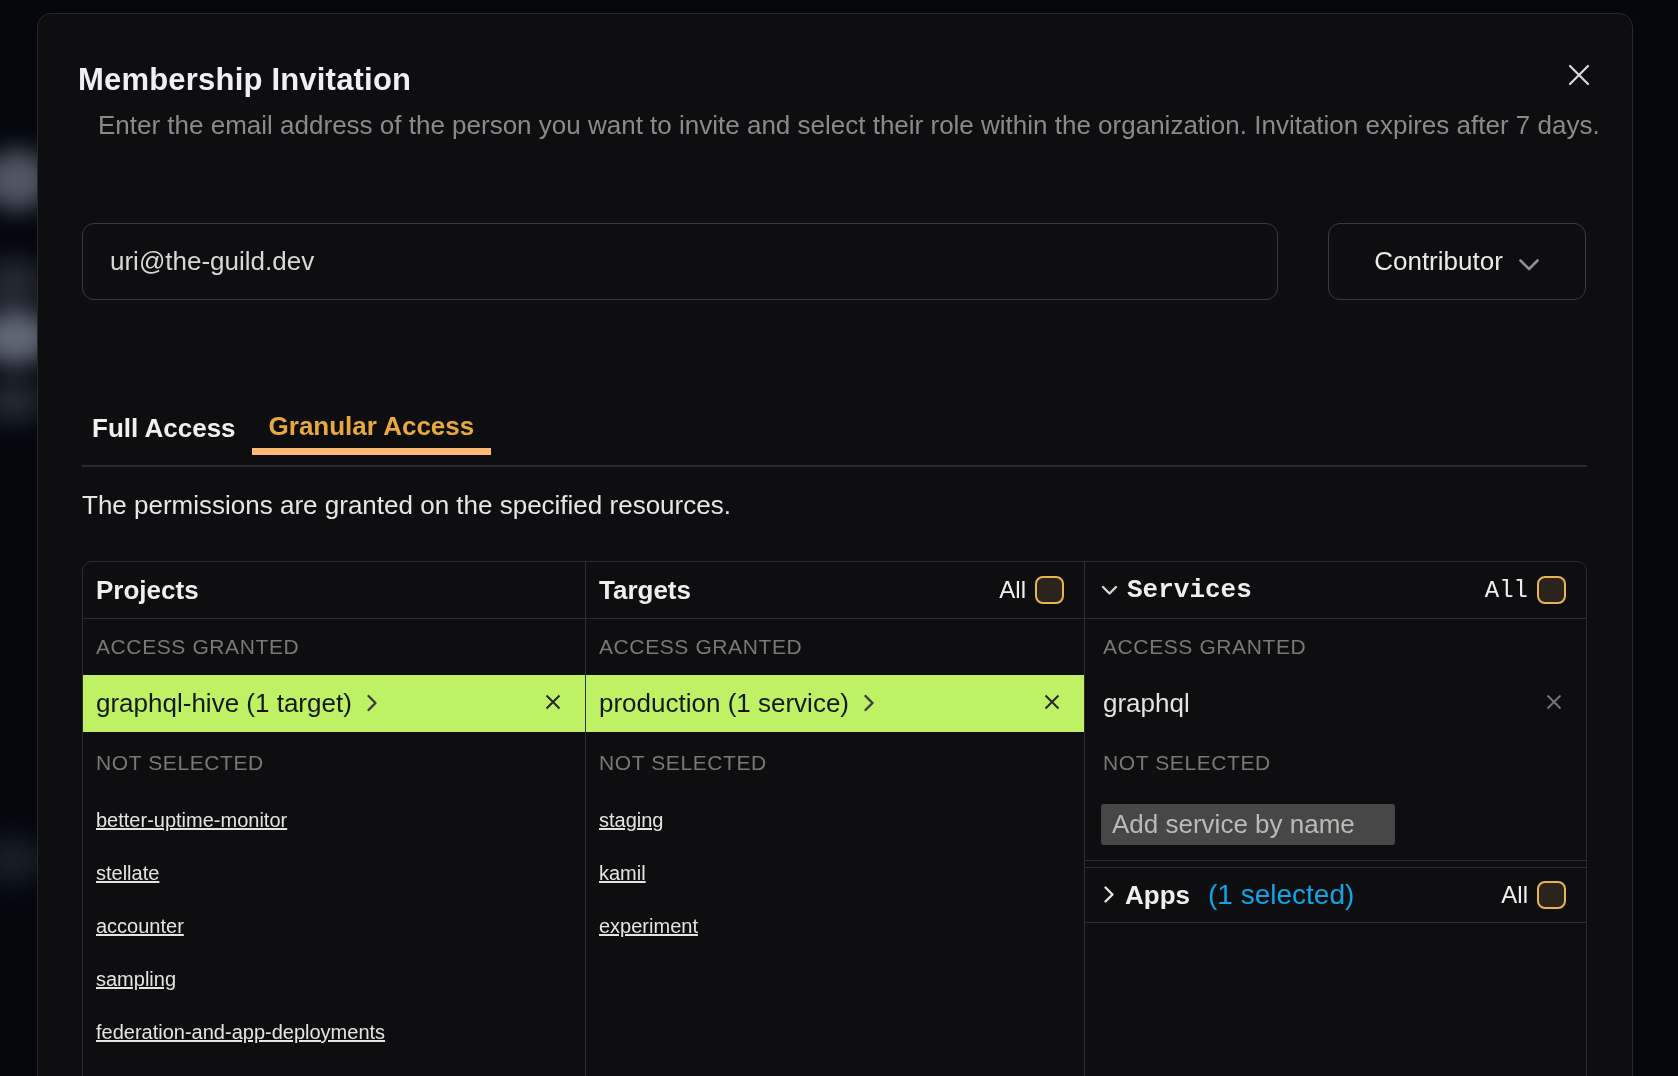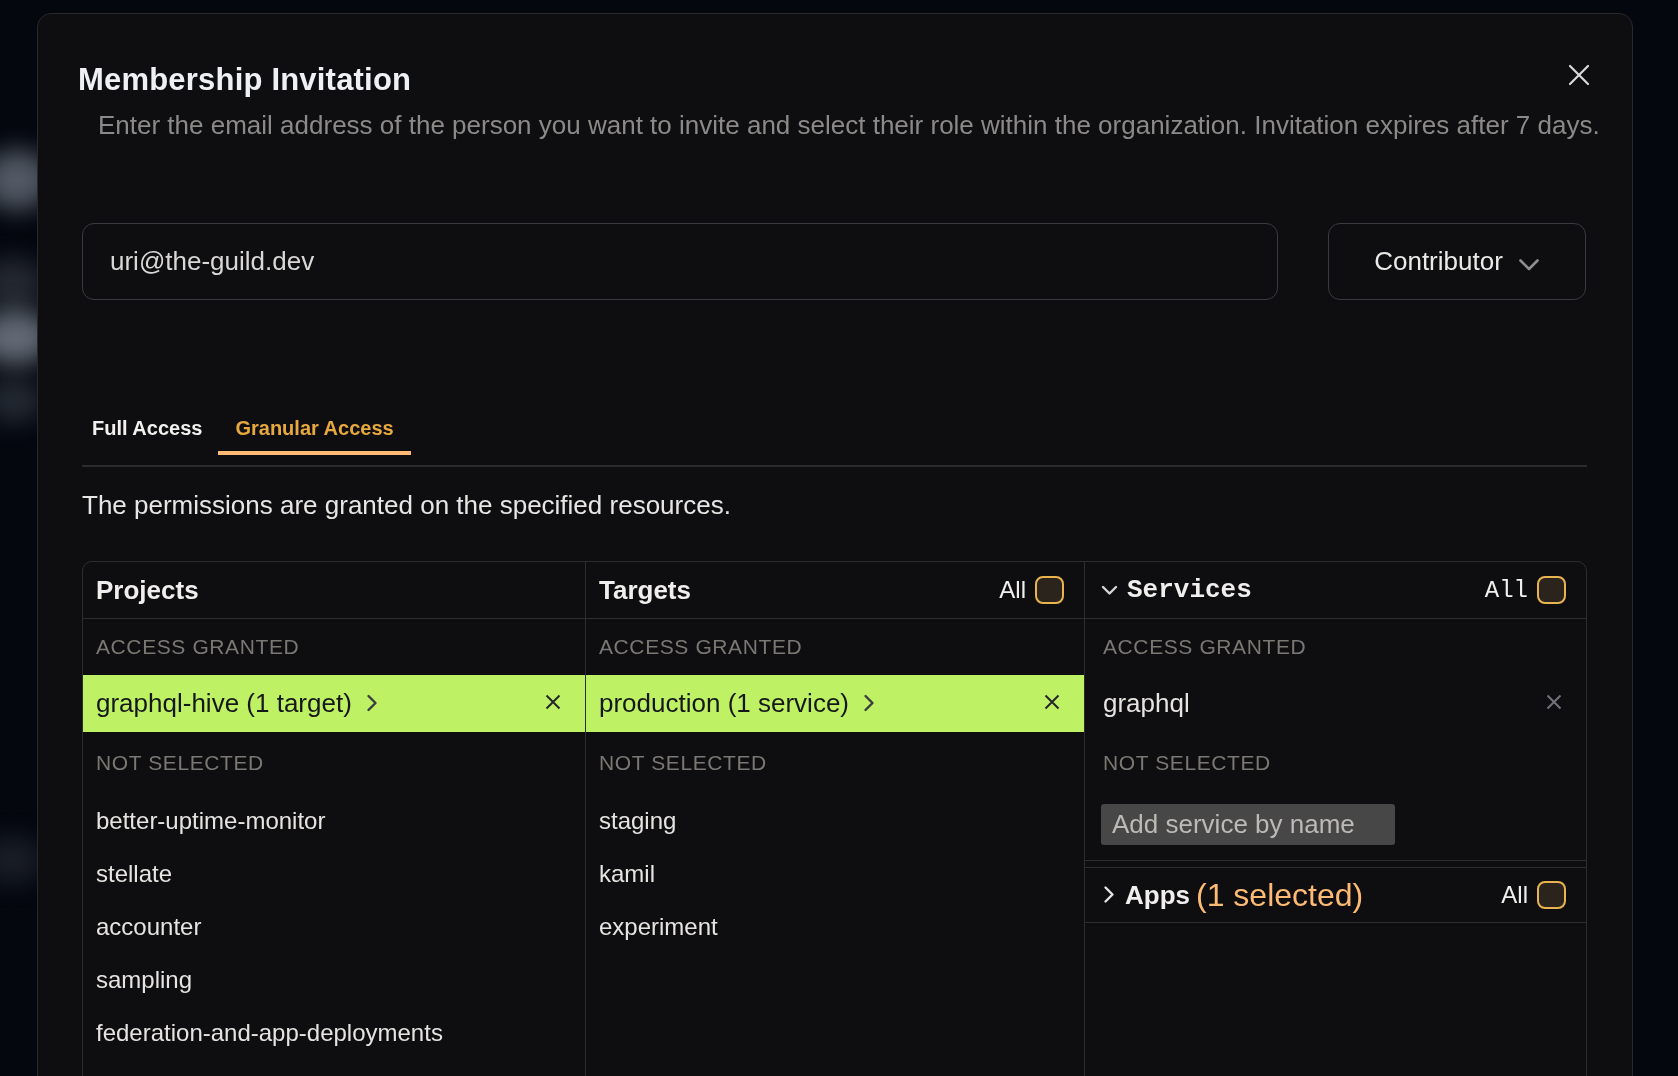--- a/index.html
+++ b/index.html
@@ -44,23 +44,23 @@
     position:absolute;left:1290px;top:209px;width:258px;height:77px;
     border:1px solid #3a3b41;border-radius:12px;background:transparent;
     display:flex;align-items:center;justify-content:center;gap:15px;
     font-size:26px;color:#ebeae8;font-weight:500;cursor:pointer;
   }
   .role-select .chev{color:#8f8e90;margin-top:4px;}
 
   .tabs{position:absolute;left:44px;top:394px;display:flex;z-index:2;}
   .tab{
     height:47px;display:flex;align-items:center;padding:0 10px 6px 10px;
-    font-size:20px;font-weight:700;color:#f2f1ef;cursor:pointer;
-  }
-  .tab.active{color:#e7a93f;border-bottom:4px solid #fdba74;padding:0 17px 3px 17px;margin-left:6px;}
+    font-size:26px;font-weight:700;color:#f2f1ef;cursor:pointer;
+  }
+  .tab.active{color:#e7a93f;border-bottom:7px solid #fdba74;padding:0 17px 3px 17px;margin-left:6px;}
   .tabs-divider{position:absolute;left:44px;top:451px;width:1505px;height:2px;background:#2b2b2e;}
 
   .perm-note{
     position:absolute;left:44px;top:476px;margin:0;
     font-size:26px;color:#e8e6e4;
   }
 
   .perm-table{
     position:absolute;left:44px;top:547px;width:1505px;height:640px;
     border:1px solid #2d2d30;border-radius:10px 10px 0 0;
@@ -94,39 +94,39 @@
   }
   .row-selected .chev-r{color:#3c3d42;margin-left:14px;margin-top:2px;}
   .row-selected .x{margin-left:auto;color:#26272b;cursor:pointer;}
   .row-granted-dark{
     height:57px;flex:0 0 57px;display:flex;align-items:center;
     padding:0 22px 0 18px;font-size:26px;color:#e6e4e1;
   }
   .row-granted-dark .x{margin-left:auto;color:#75727b;cursor:pointer;}
   .item{
     height:53px;flex:0 0 53px;display:flex;align-items:center;
-    padding:0 13px;font-size:24px;color:#e6e4e1;cursor:pointer;
+    padding:0 13px;font-size:20px;color:#e6e4e1;cursor:pointer;text-decoration:underline;
   }
   .services-body{display:flex;flex-direction:column;border-bottom:1px solid #2d2d30;}
   .add-service-wrap{padding:10px 0 15px 16px;}
   .add-service{
     width:294px;height:41px;background:#474747;border:none;border-radius:3px;
     padding:0 11px;font-family:"Liberation Sans",sans-serif;font-size:26px;
     color:#e6e4e1;outline:none;
   }
   .add-service::placeholder{color:#bdb9b6;opacity:1;}
   .svc-gap{height:6px;flex:0 0 6px;}
   .apps-row{
     height:56px;flex:0 0 56px;display:flex;align-items:center;
     padding:0 20px 0 18px;border-top:1px solid #2d2d30;border-bottom:1px solid #2d2d30;
     cursor:pointer;
   }
   .apps-row .chev-r{color:#e6e4e1;margin-right:10px;margin-top:2px;}
   .apps-title{font-size:26px;font-weight:700;color:#f0efed;}
-  .apps-count{font-size:32px;color:#fdba74;margin-left:6px;}
+  .apps-count{font-size:28px;color:#0ea5e9;margin-left:18px;}
 </style>
 </head>
 <body>
 
 <div class="stage">
   <div class="blob b1"></div>
   <div class="blob b2"></div>
   <div class="blob b3"></div>
   <div class="blob b4"></div>
   <div class="blob b5"></div>

